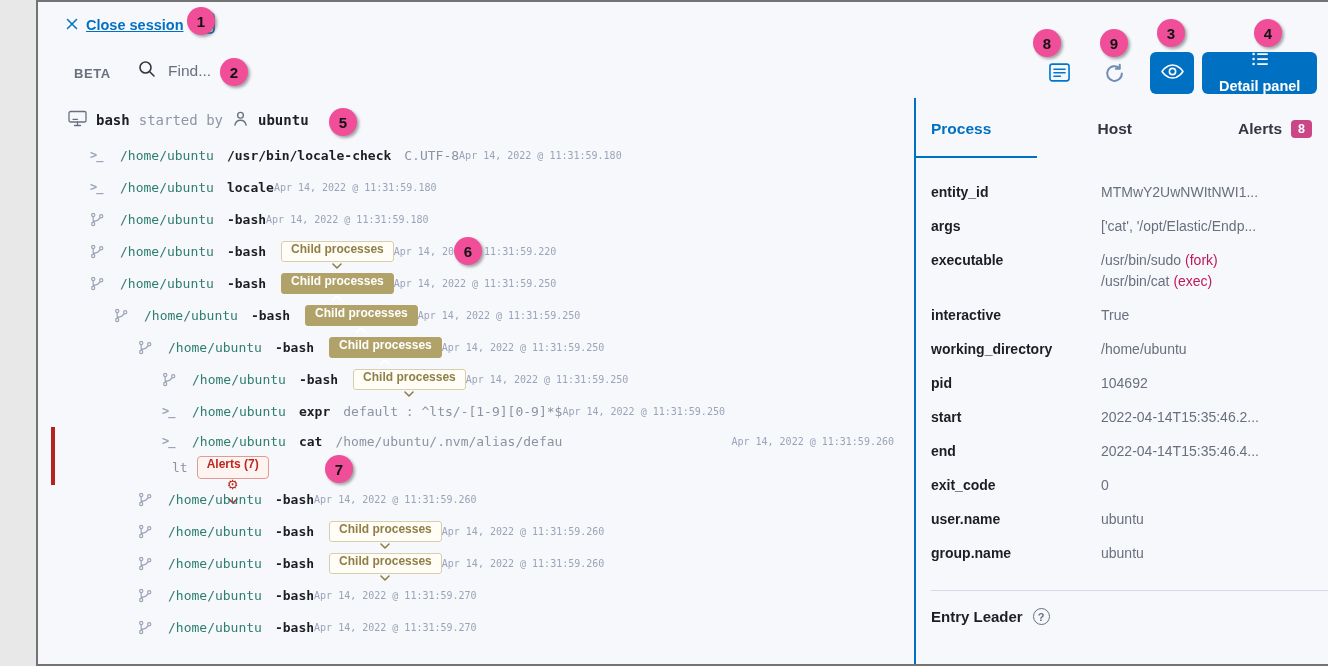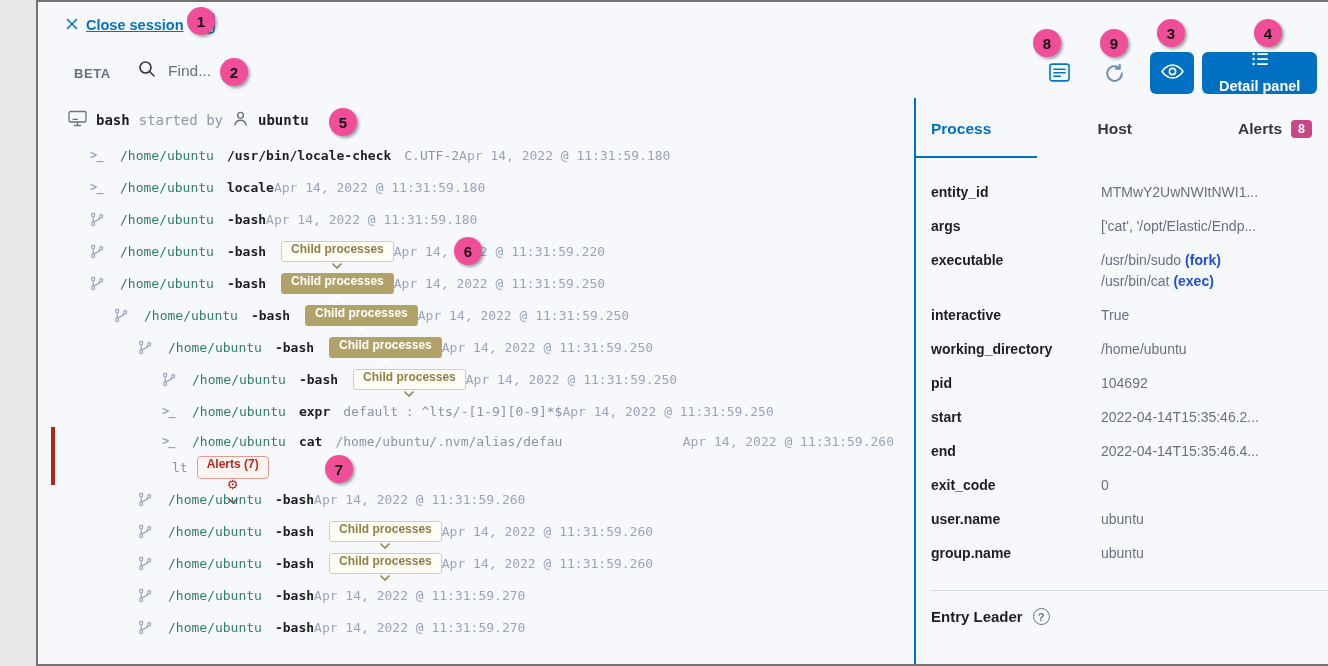--- a/index.html
+++ b/index.html
@@ -49,21 +49,21 @@
     font-family:"DejaVu Sans Mono",monospace;font-size:13px;}
   .prow.multi{height:56px;flex-direction:column;align-items:stretch;}
   .pline{display:flex;align-items:center;height:28px;}
   .pline2{display:flex;align-items:center;height:24px;margin-left:10px;gap:9px;}
   .picon{width:18px;margin-right:12px;display:flex;align-items:center;
     color:var(--icongray);flex:none;}
   .picon.prompt{font-size:12px;font-weight:600;letter-spacing:-1px;}
   .ppath{color:var(--teal);margin-right:13px;white-space:pre;}
   .pcmd{color:#1d1e24;font-weight:700;white-space:pre;}
   .pargs{color:var(--arggray);margin-left:13px;white-space:pre;}
-  .pts{margin-left:auto;padding-right:20px;color:var(--tsgray);font-size:13px;white-space:pre;}
+  .pts{margin-left:auto;padding-right:20px;color:var(--tsgray);font-size:10px;white-space:pre;}
   .childbtn{display:flex;align-items:center;gap:7px;height:21px;margin-left:15px;
     padding:0 9px;border-radius:3px;font-size:12px;font-weight:700;
     font-family:"Liberation Sans",sans-serif;}
   .childbtn.collapsed{color:#8f7f46;border:1px solid #d6cfae;background:#fffdf6;}
   .childbtn.expanded{color:#fff;border:1px solid var(--khaki);background:var(--khaki);}
   .alertbtn{display:flex;align-items:center;gap:7px;height:23px;padding:0 9px;
     border-radius:4px;border:1px solid #e39a92;background:#fdf4f2;color:var(--red);
     font-size:12px;font-weight:700;font-family:"Liberation Sans",sans-serif;}
   .alertbtn .gear{font-family:"DejaVu Sans",sans-serif;font-size:13px;line-height:1;}
   #alert-bar{left:13px;top:425px;width:4px;height:58px;background:#b3251c;}
@@ -76,21 +76,21 @@
     align-items:center;gap:9px;}
   .tab.active{color:var(--accent);}
   .tab-badge{background:var(--badge);color:#fff;font-size:12.5px;font-weight:700;
     border-radius:4px;padding:2px 7px;line-height:14px;}
   #tab-underline{top:154px;left:878px;width:121px;height:2px;background:var(--accent);}
 
   #field-list{top:180px;left:893px;width:400px;}
   .frow{display:flex;margin-bottom:13px;font-size:14px;line-height:21px;}
   .flabel{width:170px;flex:none;font-weight:700;color:#1d1e24;}
   .fvalue{color:var(--gray);}
-  .ftag{color:#1d4ed8;font-weight:700;}
+  .ftag{color:#be185d;font-weight:400;}
 
   #panel-hr{top:588px;left:893px;width:407px;height:1px;background:#d3dae6;}
   #entry-leader{top:606px;left:893px;width:407px;display:flex;align-items:center;}
   #entry-leader .el-label{font-size:15px;font-weight:700;color:#1d1e24;}
   #q-icon{width:17px;height:17px;border:1.4px solid var(--gray);border-radius:50%;
     color:var(--gray);font-size:11px;font-weight:700;display:flex;align-items:center;
     justify-content:center;margin-left:10px;}
   #el-chevron{margin-left:auto;display:flex;align-items:center;}
 
   #scrollbar{left:1305px;top:115px;width:5px;height:475px;background:#c9cdd6;border-radius:3px;}
@@ -192,21 +192,21 @@
     </span>
     <span class="bold">ubuntu</span>
   </div>
 
   <div class="abs" id="process-list">
       <div class="prow" style="padding-left: 52px;">
         <div class="pline">
           <span class="picon prompt" style="font-family: &quot;DejaVu Sans Mono&quot;, monospace;">&gt;_</span>
           <span class="ppath">/home/ubuntu</span>
           <span class="pcmd">/usr/bin/locale-check</span>
-          <span class="pargs">C.UTF-2</span>
+          <span class="pargs">C.UTF-8</span>
           <span class="pts">Apr 14, 2022 @ 11:31:59.180</span>
         </div>
       </div>
       <div class="prow" style="padding-left: 52px;">
         <div class="pline">
           <span class="picon prompt" style="font-family: &quot;DejaVu Sans Mono&quot;, monospace;">&gt;_</span>
           <span class="ppath">/home/ubuntu</span>
           <span class="pcmd">locale</span>
           <span class="pts">Apr 14, 2022 @ 11:31:59.180</span>
         </div>

